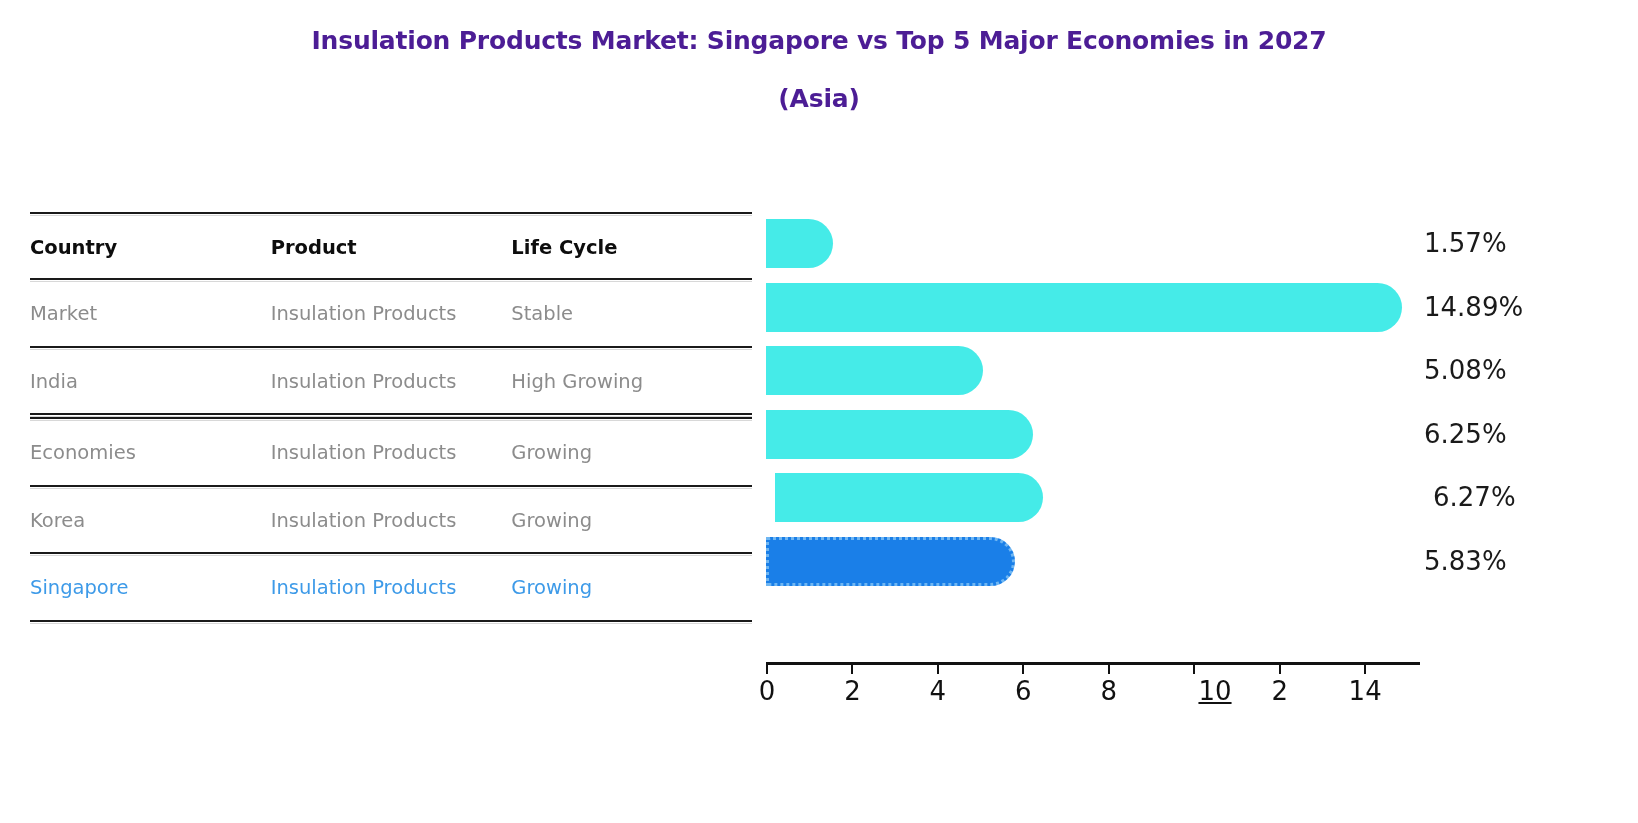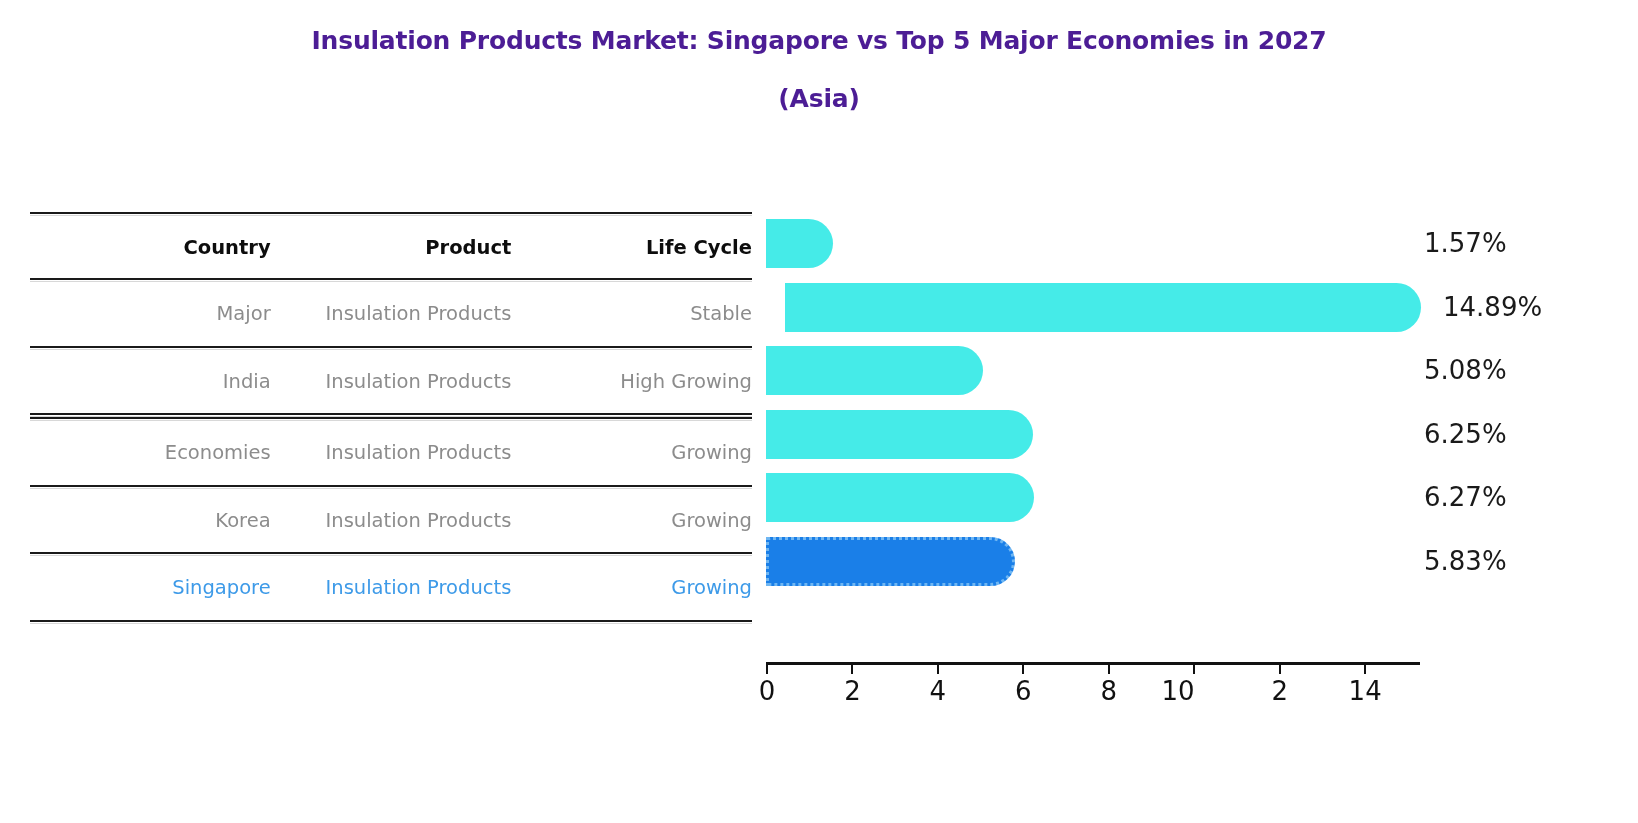--- a/index.html
+++ b/index.html
@@ -48,21 +48,21 @@
     width: 722px;
   }
   .mtable {
     width: 722px;
     border-collapse: collapse;
     table-layout: fixed;
   }
   .mtable td, .mtable th {
     padding: 0;
     margin: 14px;
-    text-align: right;
+    text-align: left;
     vertical-align: middle;
   }
   .rule-row td {
     height: 0;
     padding: 0;
     line-height: 0;
     font-size: 0;
   }
   .rule {
     height: 2px;
@@ -201,21 +201,21 @@
           <th class="hdr-cell col-life">Life Cycle</th>
         </tr>
         <tr class="rule-row">
           <td colspan="3">
               <div class="rule"></div>
               <div class="rule-thin"></div>
             </td>
         </tr>
 
         <tr>
-          <td class="body-cell col-country">Major</td>
+          <td class="body-cell col-country">Market</td>
           <td class="body-cell col-product">Insulation Products</td>
           <td class="body-cell col-life">Stable</td>
         </tr>
         <tr class="rule-row">
           <td colspan="3">
               <div class="rule"></div>
               <div class="rule-thin"></div>
             </td>
         </tr>
 
@@ -276,33 +276,33 @@
       </tbody>
     </table>
   </div>
 
   <div class="chart-panel">
     <div class="bars-area" id="bars-area">
         <div class="bar-row" style="top: 0px;">
           <div class="bar" style="width: 67.0799px;"></div>
           <div class="bar-value">1.57%</div>
         </div>
-        <div class="bar-row" style="top: 63.5px; margin-left: 19px;">
+        <div class="bar-row" style="top: 63.5px;">
           <div class="bar" style="width: 636.191px;"></div>
           <div class="bar-value">14.89%</div>
         </div>
         <div class="bar-row" style="top: 127px;">
           <div class="bar" style="width: 217.048px;"></div>
           <div class="bar-value">5.08%</div>
         </div>
         <div class="bar-row" style="top: 190.5px;">
           <div class="bar" style="width: 267.038px;"></div>
           <div class="bar-value">6.25%</div>
         </div>
-        <div class="bar-row" style="top: 254px;">
+        <div class="bar-row" style="top: 254px; margin-left: 9px;">
           <div class="bar" style="width: 267.893px;"></div>
           <div class="bar-value">6.27%</div>
         </div>
         <div class="bar-row" style="top: 317.5px;">
           <div class="bar highlight" style="width: 249.093px;"></div>
           <div class="bar-value">5.83%</div>
         </div>
       </div>
     <div class="axis" id="x-axis">
       <div class="axis-line"></div>
@@ -310,21 +310,21 @@
         <div class="tick-label" style="left: 1px;">0</div>
         <div class="tick" style="left: 85.4522px;"></div>
         <div class="tick-label" style="left: 86.4522px;">2</div>
         <div class="tick" style="left: 170.904px;"></div>
         <div class="tick-label" style="left: 171.904px;">4</div>
         <div class="tick" style="left: 256.356px;"></div>
         <div class="tick-label" style="left: 257.356px;">6</div>
         <div class="tick" style="left: 341.809px;"></div>
         <div class="tick-label" style="left: 342.809px;">8</div>
         <div class="tick" style="left: 427.261px;"></div>
-        <div class="tick-label" style="left: 412px;">10</div>
+        <div class="tick-label" style="left: 449px; text-decoration: underline;">10</div>
         <div class="tick" style="left: 512.713px;"></div>
         <div class="tick-label" style="left: 513.713px;">2</div>
         <div class="tick" style="left: 598.165px;"></div>
         <div class="tick-label" style="left: 599.165px;">14</div>
       </div>
   </div>
 
 </div>
 
 </body></html>

